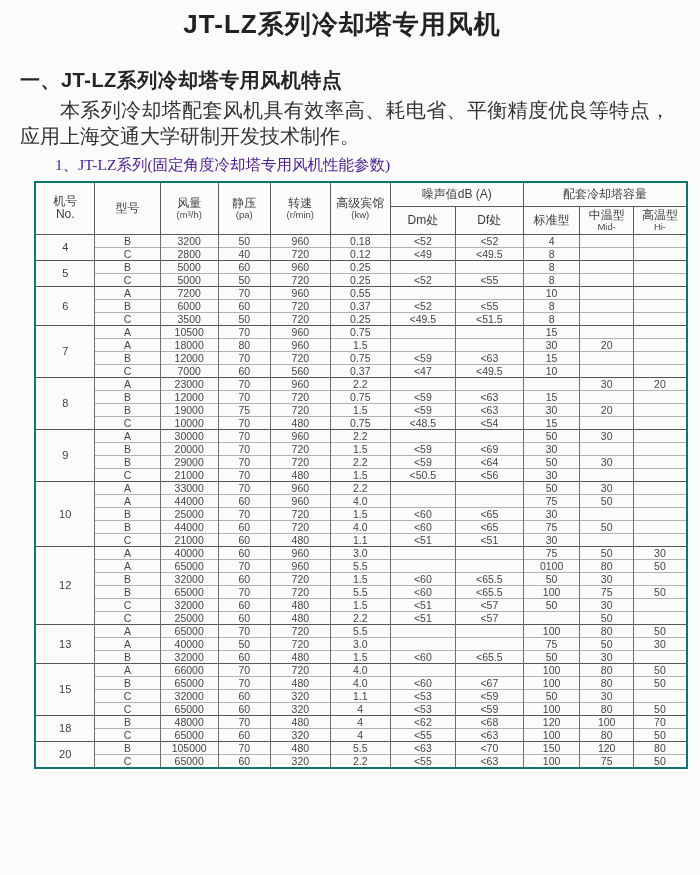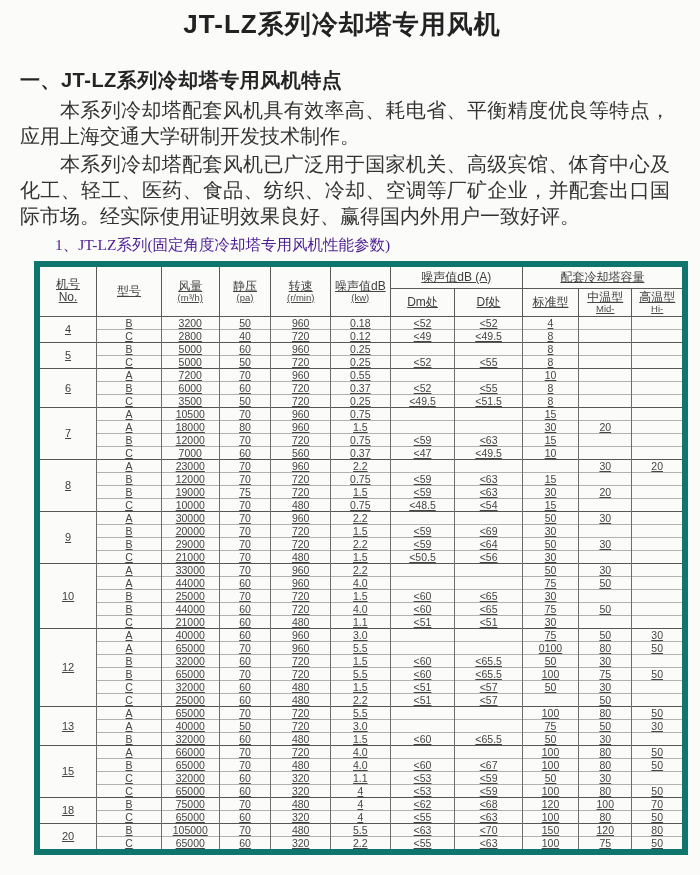--- a/index.html
+++ b/index.html
@@ -44,22 +44,21 @@
     margin: 6px 0 5px 55px;
   }
 
   .table-wrap { margin: 2px 12px 0 34px; }
   table.spec {
     border-collapse: collapse;
     table-layout: fixed;
     width: 654px;
     font-family: "Liberation Sans", sans-serif;
     color: #454545;
-    border: 6px solid #0f766e;
-    text-decoration: underline;
+    border: 2px solid #0f766e;
   }
   col.c-no   { width: 9.2%; }
   col.c-mod  { width: 10.0%; }
   col.c-flow { width: 8.9%; }
   col.c-pres { width: 8.0%; }
   col.c-rpm  { width: 9.2%; }
   col.c-pow  { width: 9.2%; }
   col.c-dm   { width: 10.0%; }
   col.c-df   { width: 10.4%; }
   col.c-std  { width: 8.7%; }
@@ -100,21 +99,20 @@
 </head>
 <body>
 
 <div class="page">
 
   <div class="doc-title">JT-LZ系列冷却塔专用风机</div>
 
   <div class="sec-heading">一、JT-LZ系列冷却塔专用风机特点</div>
 
   <p class="body-para">本系列冷却塔配套风机具有效率高、耗电省、平衡精度优良等特点，应用上海交通大学研制开发技术制作。</p>
-  <p class="body-para">本系列冷却塔配套风机已广泛用于国家机关、高级宾馆、体育中心及化工、轻工、医药、食品、纺织、冷却、空调等厂矿企业，并配套出口国际市场。经实际使用证明效果良好、赢得国内外用户一致好评。</p>
 
 
   <div class="sub-heading">1、JT-LZ系列(固定角度冷却塔专用风机性能参数)</div>
 
   <div class="table-wrap">
     <table class="spec">
       <colgroup>
         <col class="c-no">
           <col class="c-mod">
           <col class="c-flow">
@@ -142,21 +140,21 @@
           </th>
           <th rowspan="2">
             <span class="lbl">静压</span>
             <span class="unit">(pa)</span>
           </th>
           <th rowspan="2">
             <span class="lbl">转速</span>
             <span class="unit">(r/min)</span>
           </th>
           <th rowspan="2">
-            <span class="lbl">噪声值dB</span>
+            <span class="lbl">高级宾馆</span>
             <span class="unit">(kw)</span>
           </th>
           <th colspan="2">噪声值dB (A)</th>
           <th colspan="3">配套冷却塔容量</th>
         </tr>
         <tr class="h2">
           <th>Dm处</th>
           <th>Df处</th>
           <th>标准型</th>
           <th>
@@ -620,21 +618,21 @@
             <td>4</td>
             <td>&lt;53</td>
             <td>&lt;59</td>
             <td>100</td>
             <td>80</td>
             <td>50</td>
           </tr>
           <tr class="group-start">
             <td rowspan="2" class="jihao">18</td>
             <td>B</td>
-            <td>75000</td>
+            <td>48000</td>
             <td>70</td>
             <td>480</td>
             <td>4</td>
             <td>&lt;62</td>
             <td>&lt;68</td>
             <td>120</td>
             <td>100</td>
             <td>70</td>
           </tr>
           <tr>

